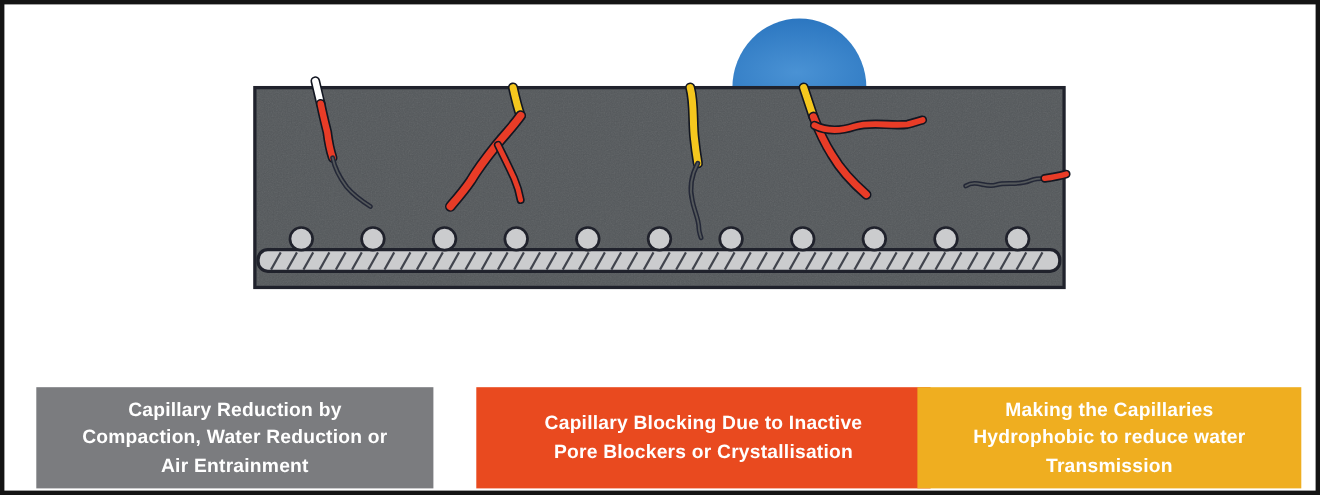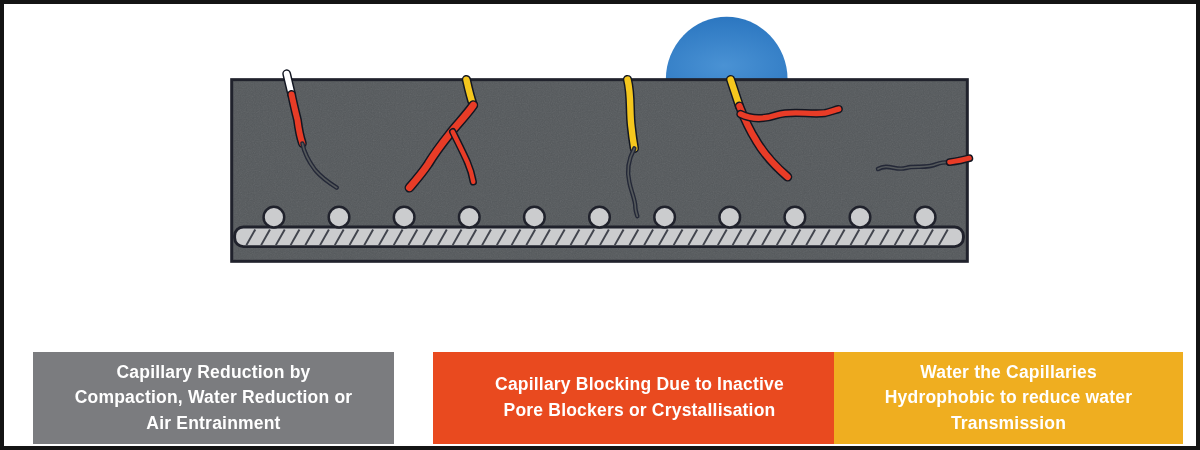--- a/index.html
+++ b/index.html
@@ -159,19 +159,19 @@
     <div class="mech-box b0" style="background: rgb(123, 124, 127);">
       <span>Capillary Reduction by
 Compaction, Water Reduction or
 Air Entrainment</span>
     </div>
     <div class="mech-box b1" style="background: rgb(233, 74, 31);">
       <span>Capillary Blocking Due to Inactive
 Pore Blockers or Crystallisation</span>
     </div>
     <div class="mech-box b2" style="background: rgb(239, 174, 32);">
-      <span>Water the Capillaries
+      <span>Making the Capillaries
 Hydrophobic to reduce water
 Transmission</span>
     </div>
   </div>
 
 </div>
 
 </body></html>

